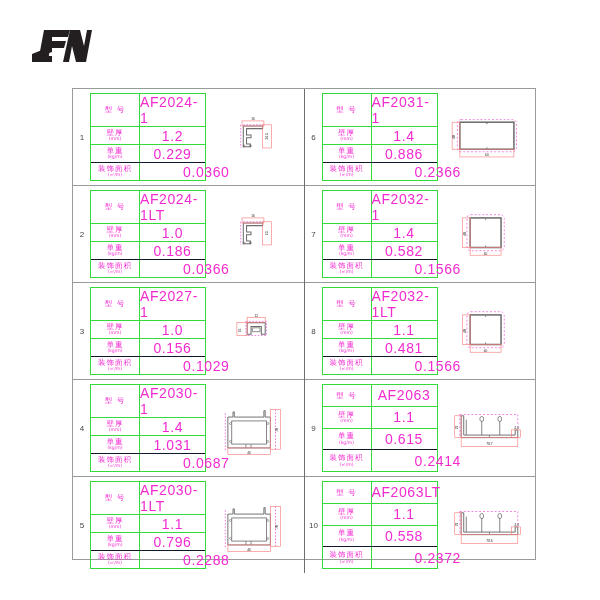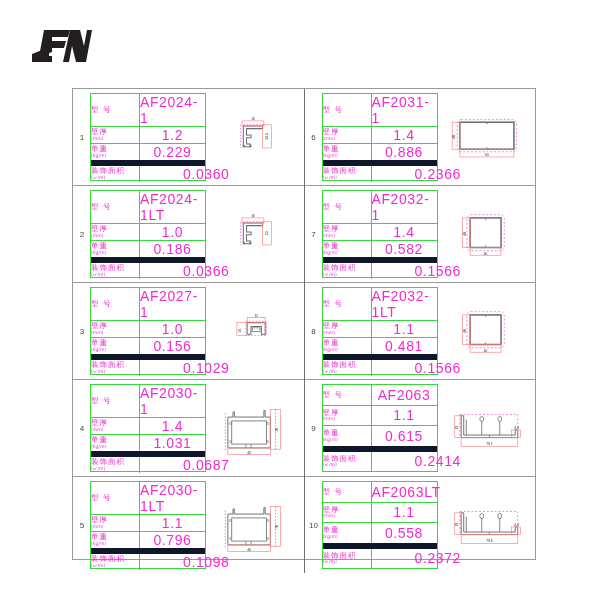--- a/index.html
+++ b/index.html
@@ -23,23 +23,23 @@
   .rowline:last-child{border-bottom:none;}
   .half{width:50%;vertical-align:middle;box-sizing:border-box;}
   .half.left{border-right:1px solid #6e6e6e;}
   .pair{display:flex;align-items:stretch;height:94px;}
   .idx{width:16px;flex:0 0 16px;display:flex;align-items:center;justify-content:center;
        font-size:8px;color:#444;}
   .spec{width:116px;flex:0 0 116px;display:flex;flex-direction:column;
         border:1px solid #36d93b;box-sizing:border-box;margin:3px 0;}
   .srow{flex:1 1 0;display:flex;align-items:stretch;border-bottom:1px solid #36d93b;}
   .srow:last-child{border-bottom:none;gap:43px;}
-  .srow.sep{border-bottom:6px solid #0f172a;}
+  .srow.sep{border-bottom:1px solid #0f172a;}
   .sk{flex:0 0 48px;border-right:1px solid #36d93b;display:flex;flex-direction:column;
-      justify-content:center;line-height:1;}
+      align-items:center;justify-content:center;line-height:1;}
   .sk b{font-weight:normal;font-size:7.5px;color:#f22ad0;letter-spacing:1px;
         font-family:"DejaVu Sans",sans-serif;}
   .sk i{font-style:normal;font-size:4.6px;color:#f22ad0;margin-top:1px;
         font-family:"DejaVu Sans",sans-serif;}
   .sv{flex:1 1 auto;display:flex;align-items:center;justify-content:center;
       font-size:14px;color:#f22ad0;letter-spacing:.6px;}
   .draw{flex:1 1 auto;position:relative;}
   .draw svg{position:absolute;left:0;top:0;width:100%;height:100%;}
   .dimtxt{font-size:5px;fill:#222;font-family:"Liberation Sans",sans-serif;}
 </style>
@@ -474,21 +474,21 @@
                     <b>单重</b>
                     <i>(kg/m)</i>
                   </div>
         <div class="sv">0.796</div>
                 </div>
       <div class="srow">
         <div class="sk">
                     <b>装饰面积</b>
                     <i>(㎡/m)</i>
                   </div>
-        <div class="sv">0.1098</div>
+        <div class="sv">0.2288</div>
                 </div>
     </div>
     <div class="draw">
       <svg viewBox="0 0 150 94" preserveAspectRatio="xMidYMid meet">
       <path d="M34 30 L34 78 L100 78 L100 30 L92 30 L92 20 L90 20 L90 30 L44 30 L44 22 L42 22 L42 30 Z" fill="none" stroke="#6e6e6e" stroke-width="1.5"></path>
       <rect x="40" y="36" width="54" height="36" fill="none" stroke="#6e6e6e" stroke-width="1.3"></rect>
       <path d="M62 72 L62 78 M70 72 L70 78" stroke="#6e6e6e" stroke-width="1.2"></path>
       <circle cx="38" cy="40" r="1.5" fill="none" stroke="#6e6e6e" stroke-width=".9"></circle>
       <circle cx="38" cy="68" r="1.5" fill="none" stroke="#6e6e6e" stroke-width=".9"></circle>
       <circle cx="96" cy="40" r="1.5" fill="none" stroke="#6e6e6e" stroke-width=".9"></circle>

